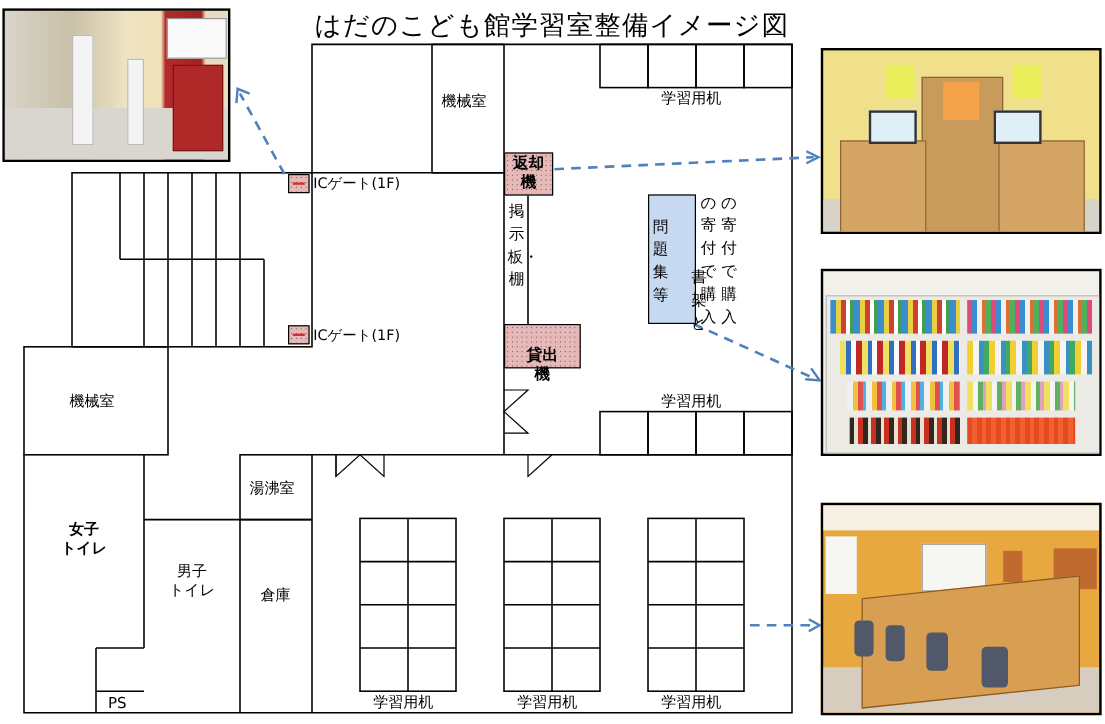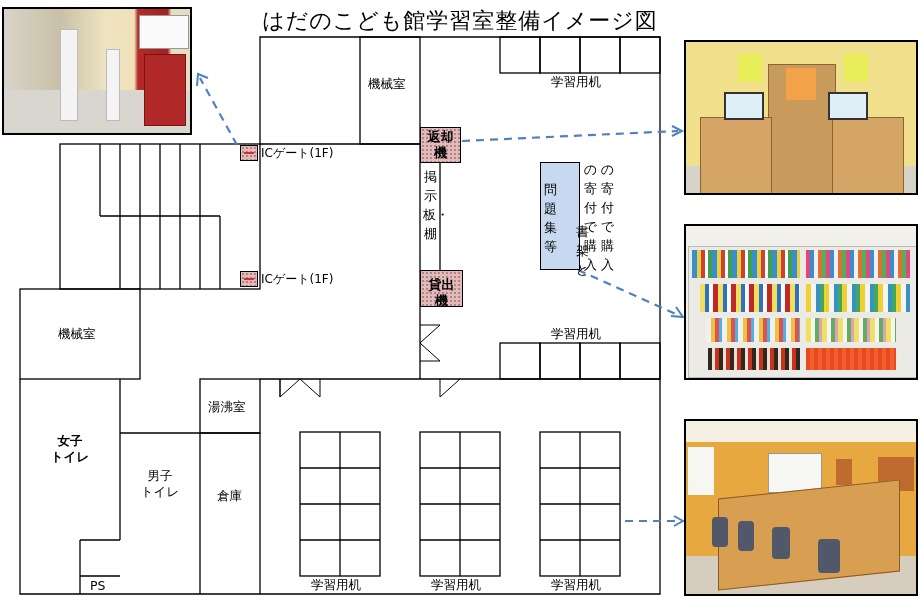--- a/index.html
+++ b/index.html
@@ -138,21 +138,21 @@
 <div class="lbl" style="left:551px;top:577px;">学習用机</div>
 
 <div class="gate" style="left:240px;top:145px;"></div>
 <div class="lbl" style="left:261px;top:146px;font-size:12px;">ICゲート(1F)</div>
 <div class="gate" style="left:240px;top:271px;"></div>
 <div class="lbl" style="left:261px;top:272px;font-size:12px;">ICゲート(1F)</div>
 
 <div class="machine" style="left:420px;top:127px;width:41px;height:36px;padding-top:1px;">
   <span style="display:block;width:30px;margin:0 auto;">返却機</span>
 </div>
-<div class="machine" style="left:420px;top:270px;width:43px;height:37px;padding-top:6px;">
+<div class="machine" style="left:420px;top:270px;width:64px;height:37px;padding-top:18px;">
   <span style="display:block;width:30px;margin:0 auto;">貸出機</span>
 </div>
 
 <div class="vtext" style="left:423px;top:167px;">掲示板・棚</div>
 
 <div class="shelf"></div>
 <div class="vtext" style="left:543px;top:180px;">問題集等</div>
 <div class="vtext" style="left:575px;top:190px;margin-top:32px;">書架と</div>
 <div class="vtext" style="left:583px;top:160px;">の寄付で購入</div>
 <div class="vtext" style="left:600px;top:160px;">の寄付で購入</div>

